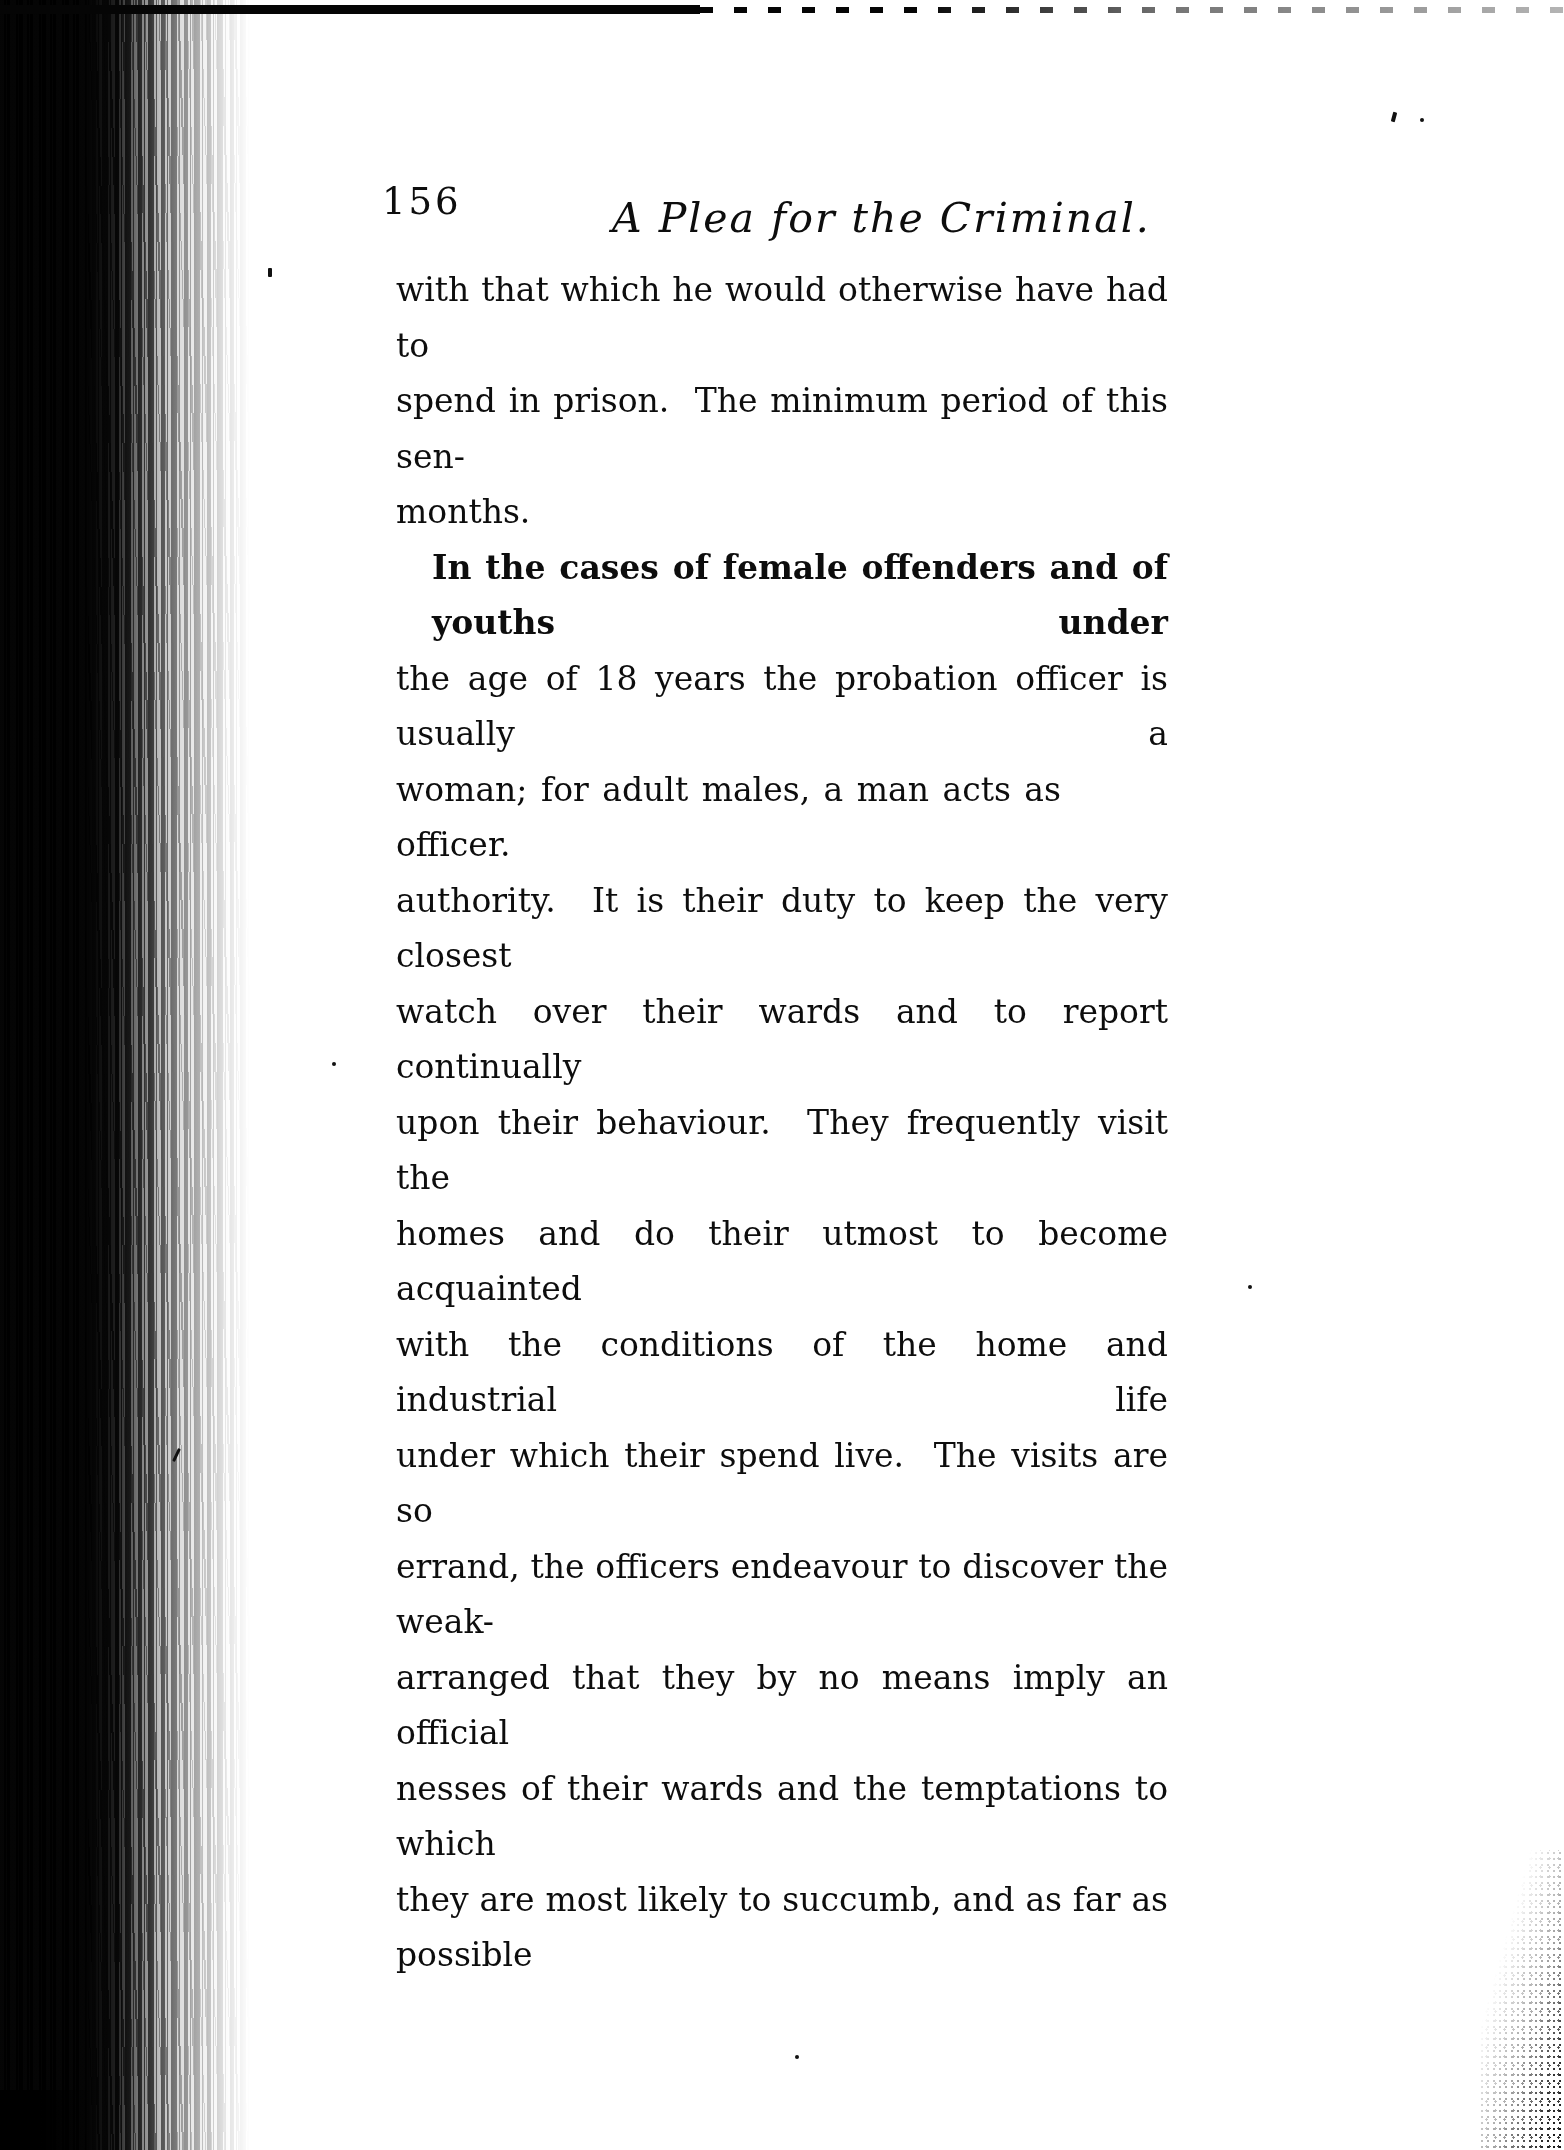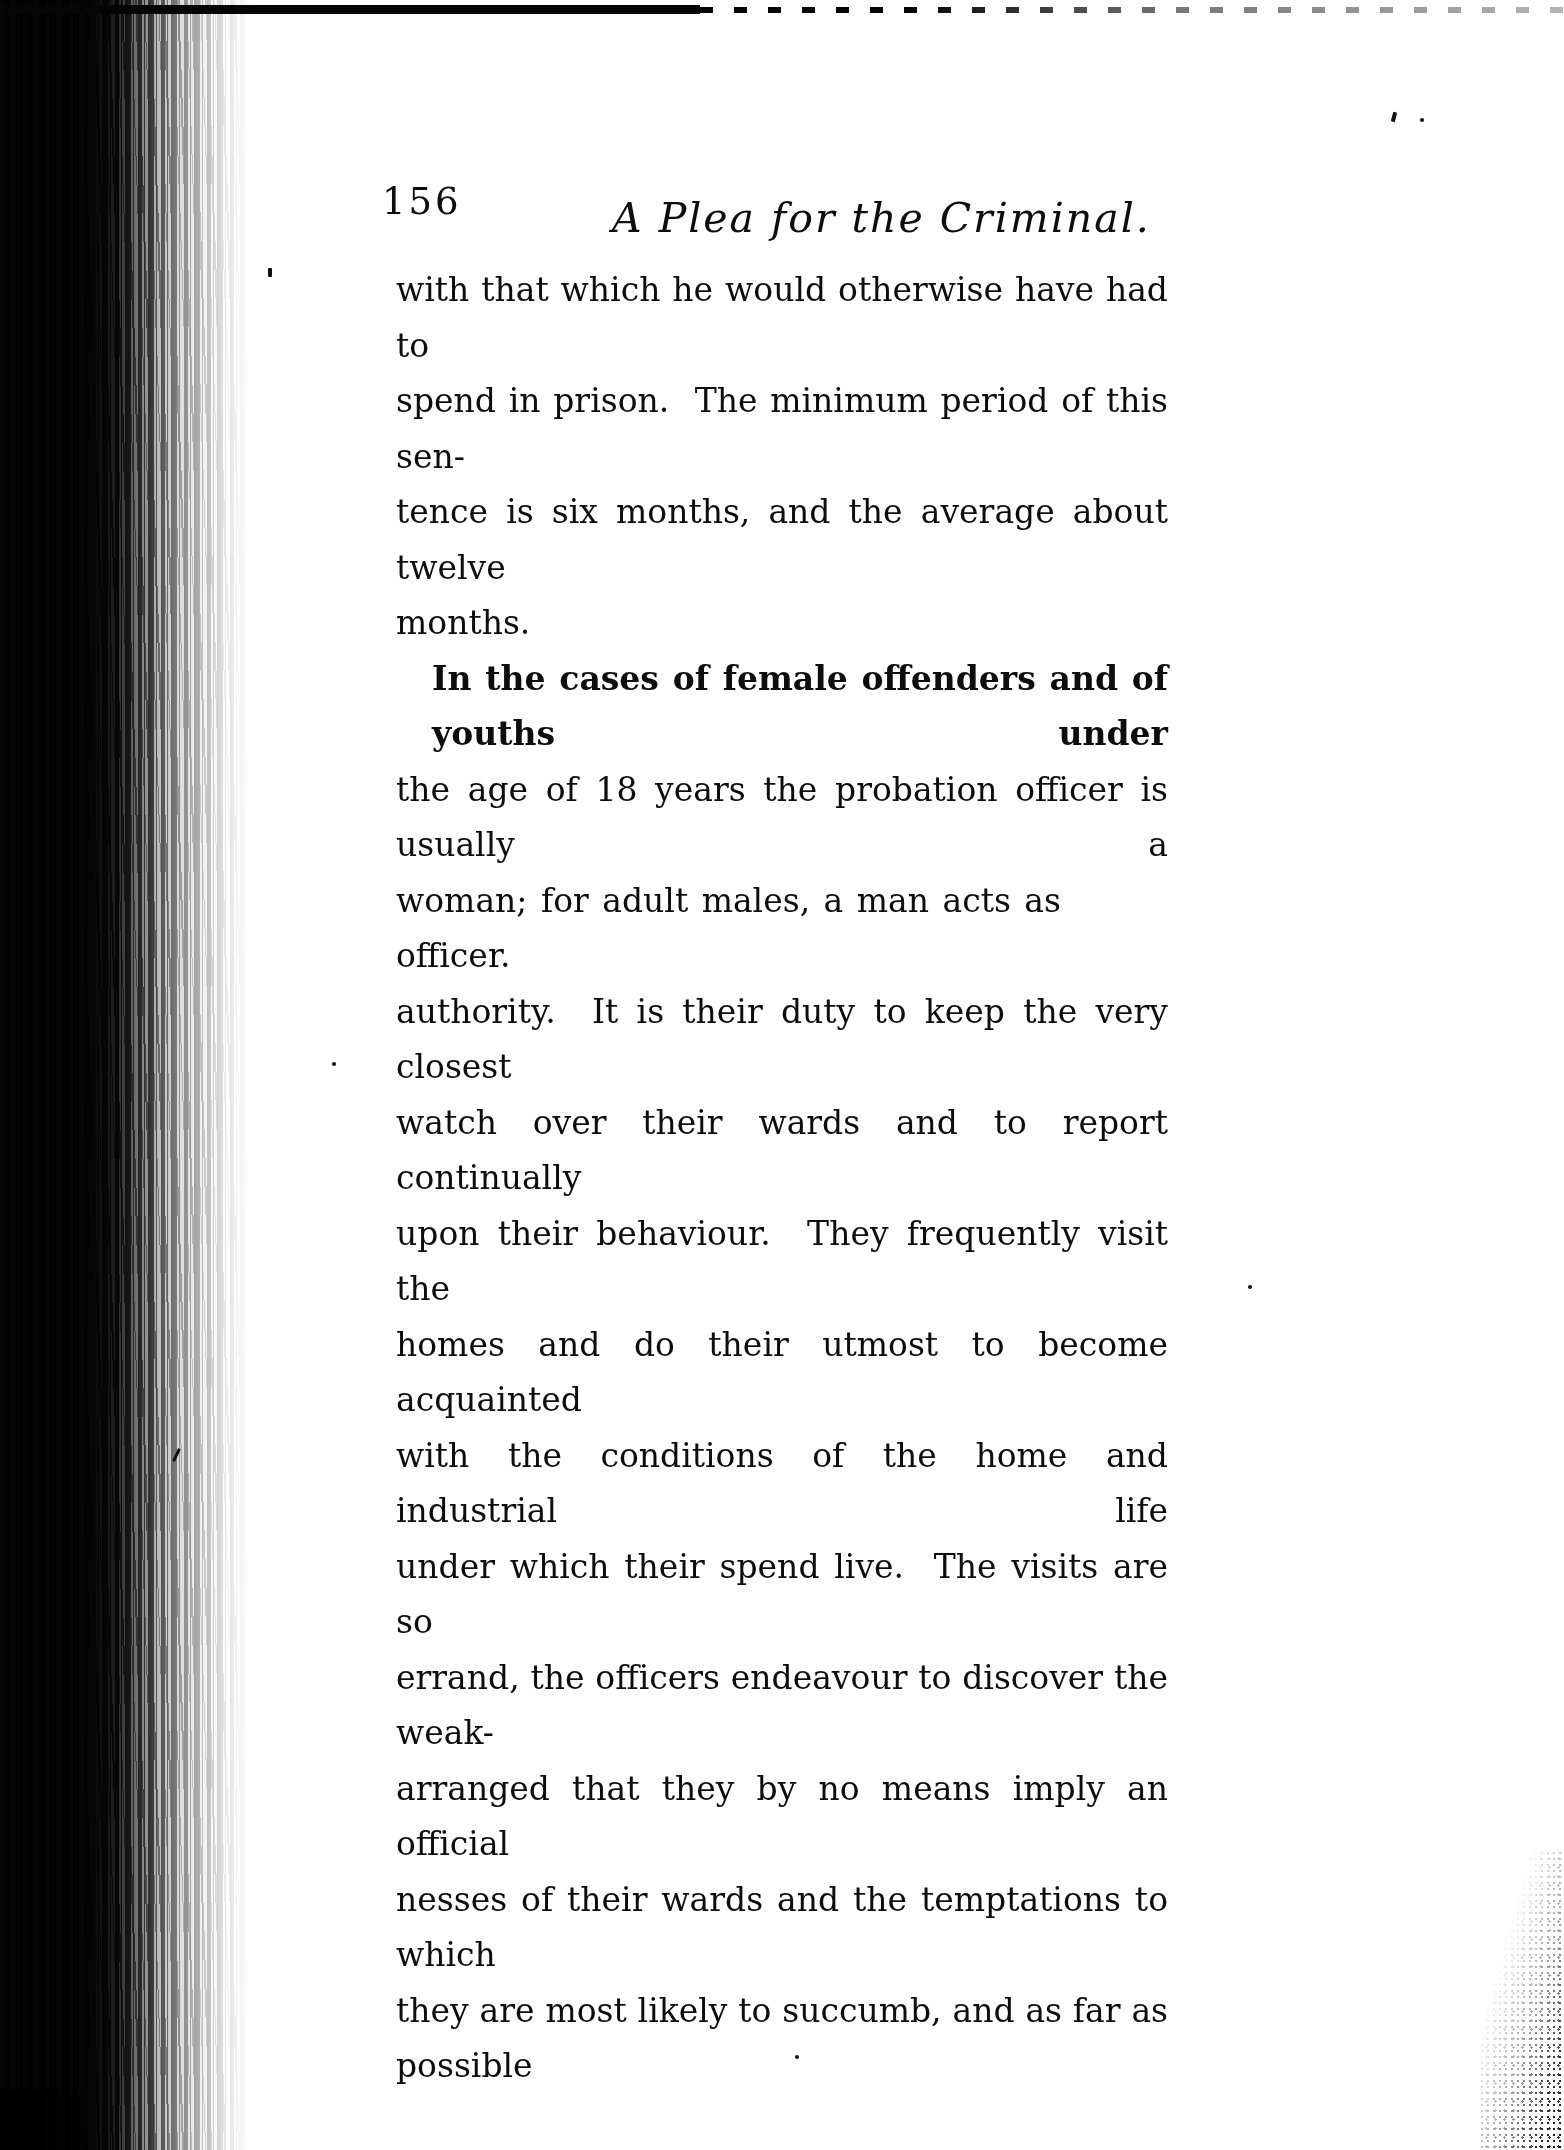--- a/index.html
+++ b/index.html
@@ -94,21 +94,20 @@
   <div class="speck" style="left:795px;top:2055px;width:4px;height:4px;"></div>
 
   <div class="header">
     <div class="page-number">156</div>
     <div class="running-title">A Plea for the Criminal.</div>
   </div>
 
   <div class="body-text">
       <div class="line justify">with that which he would otherwise have had to</div>
       <div class="line justify">spend in prison.  The minimum period of this sen-</div>
-      <div class="line justify">tence is six months, and the average about twelve</div>
       <div class="line plain">months.</div>
       <div class="line justify indent">In the cases of female offenders and of youths under</div>
       <div class="line justify">the age of 18 years the probation officer is usually a</div>
       <div class="line plain">woman; for adult males, a man acts as officer.</div>
       <div class="line justify">authority.  It is their duty to keep the very closest</div>
       <div class="line justify">watch over their wards and to report continually</div>
       <div class="line justify">upon their behaviour.  They frequently visit the</div>
       <div class="line justify">homes and do their utmost to become acquainted</div>
       <div class="line justify">with the conditions of the home and industrial life</div>
       <div class="line justify">under which their spend live.  The visits are so</div>

